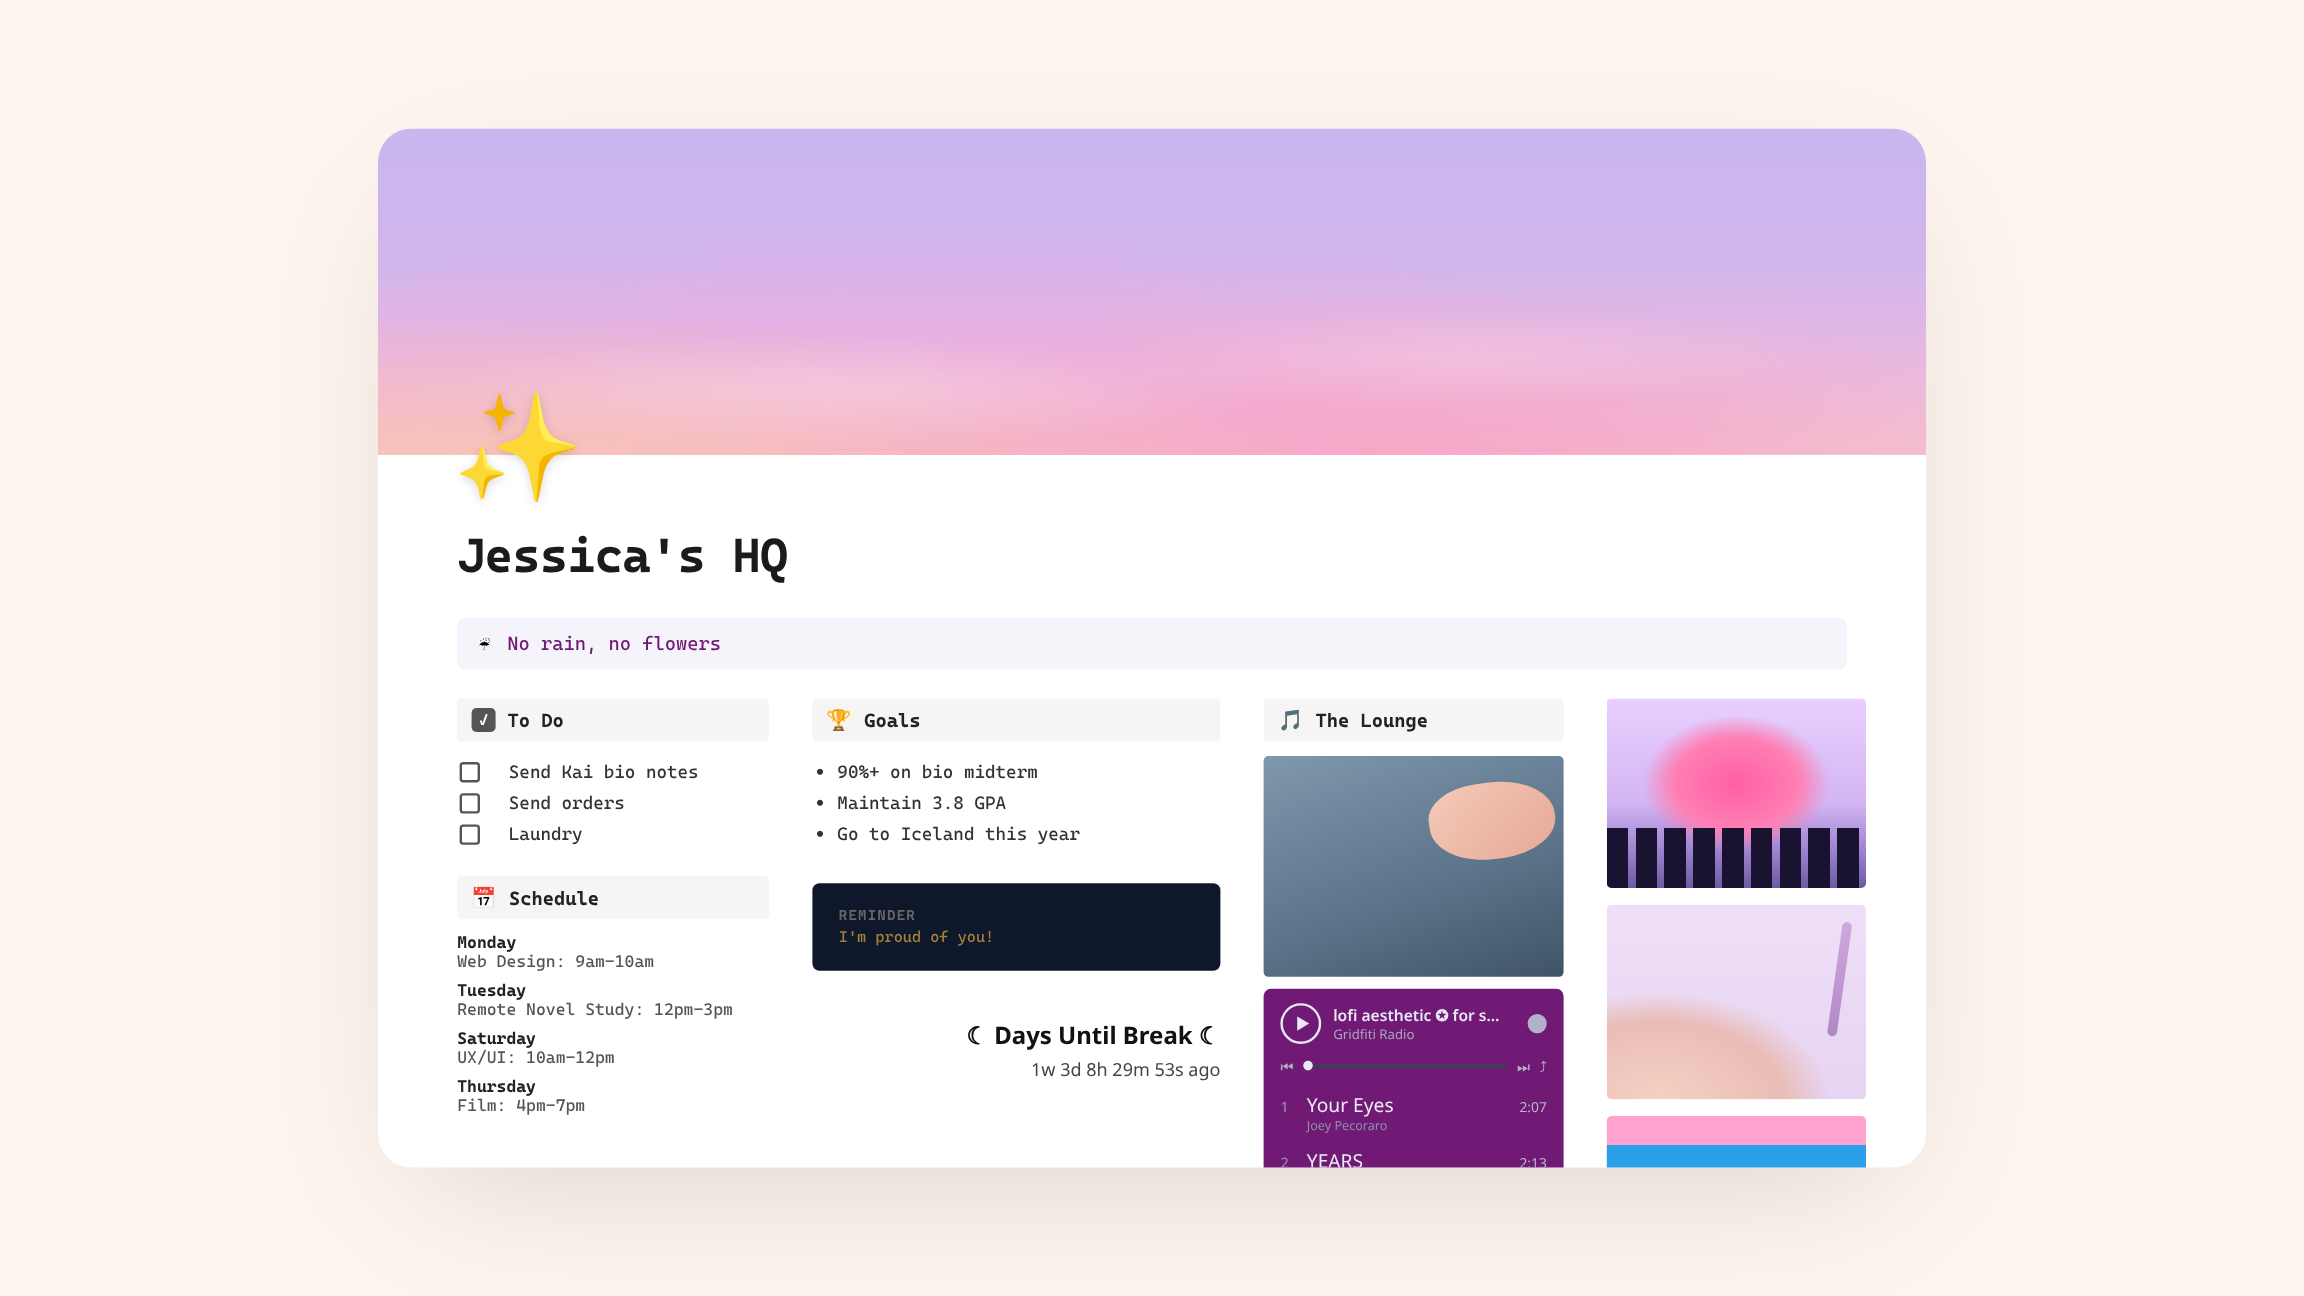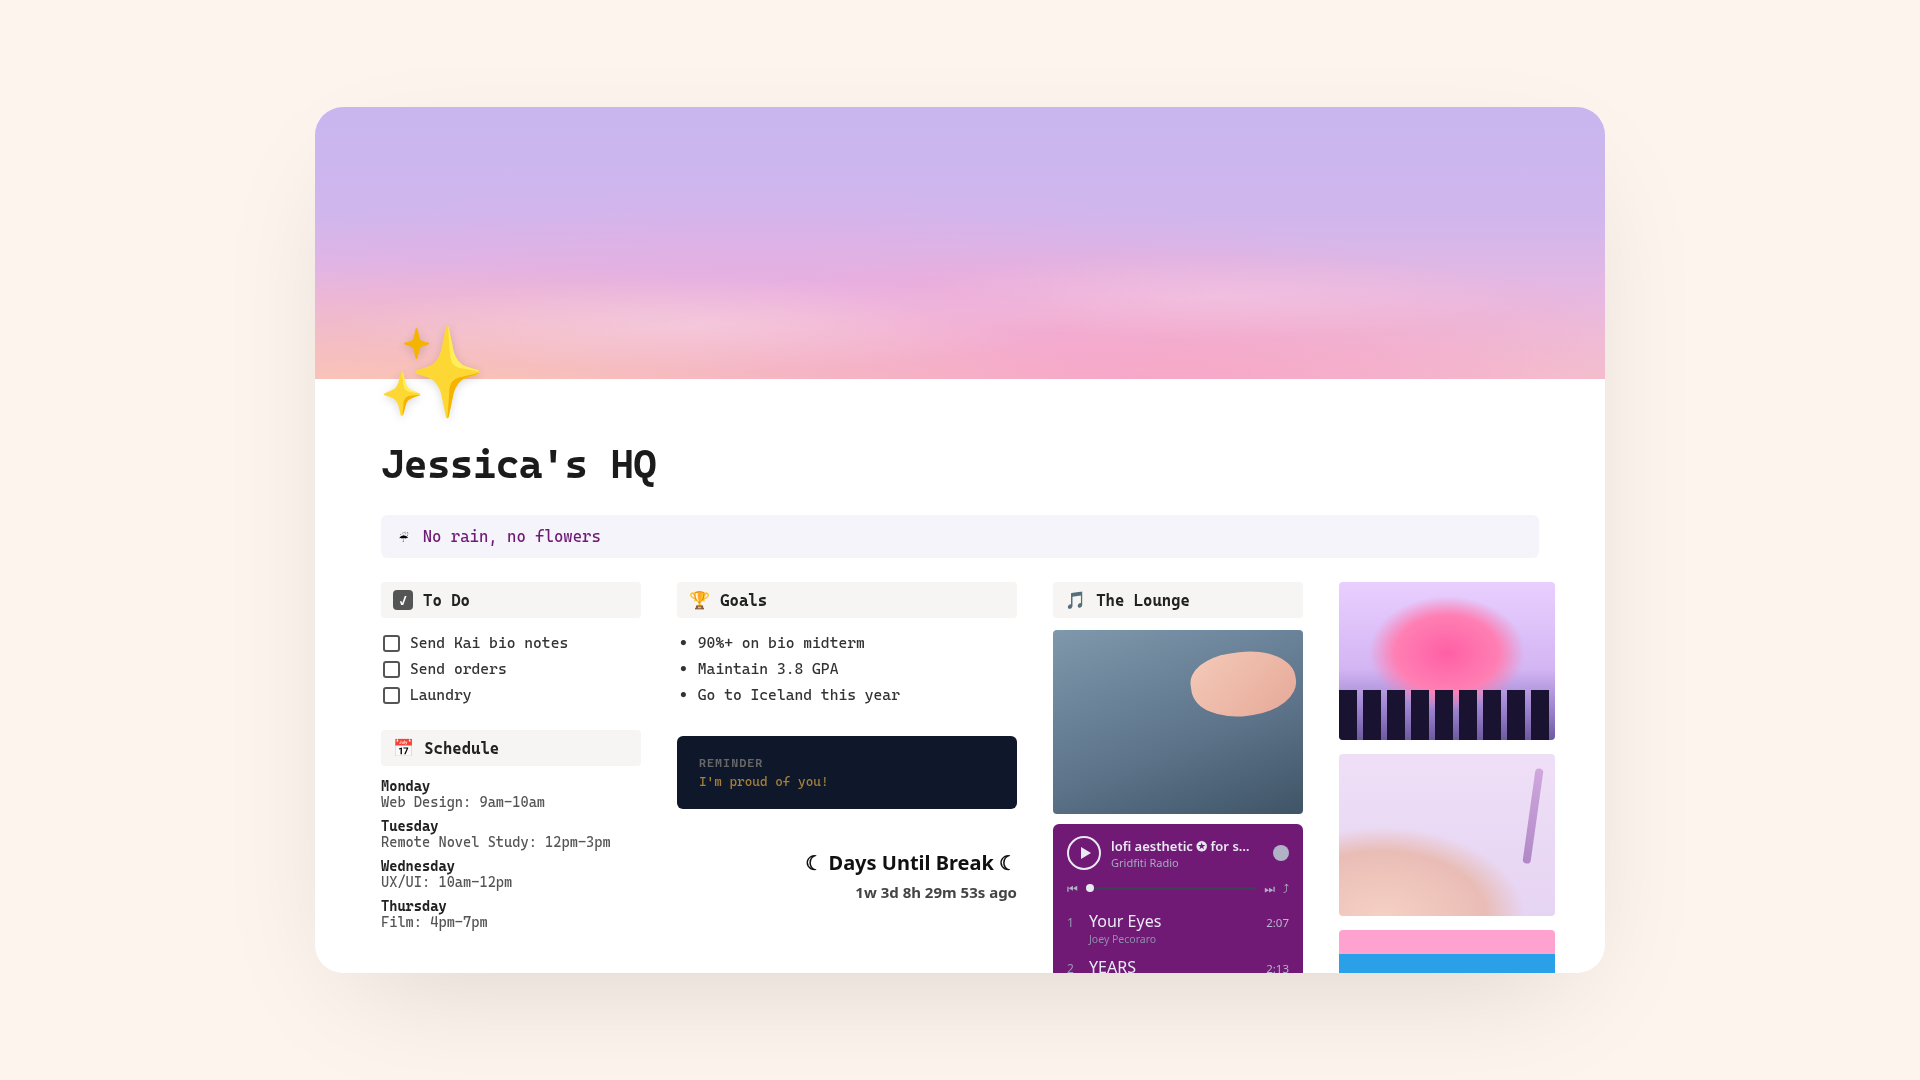--- a/index.html
+++ b/index.html
@@ -67,21 +67,21 @@
     background: #f6f5f3;
     border-radius: 4px;
     padding: 8px 12px;
     display: flex; align-items: center; gap: 10px;
     font-size: 16px; font-weight: 700; color: #222;
     margin-bottom: 12px;
   }
   .block-header .hicon { font-size: 17px; }
   
   .todo-item {
-    display: flex; align-items: center; gap: 10px;
+    display: flex; align-items: center; gap: 24px;
     font-size: 15px; color: #333; padding: 4px 2px;
   }
   .cb {
     width: 17px; height: 17px; border: 2px solid #555; border-radius: 3px;
     display: inline-block; flex-shrink:0;
   }
   .hicon-checked {
     width: 20px; height: 20px; border-radius: 4px; background: #555;
     display: inline-flex; align-items: center; justify-content: center;
     color: #fff; font-size: 13px;
@@ -98,21 +98,21 @@
   .reminder {
     background: #0f172a; border-radius: 6px;
     padding: 20px 22px; margin-top: 28px;
     font-size: 13px; color: #444;
   }
   .reminder .r-head { letter-spacing: 1px; font-weight: 700; color: #666; font-size: 12px; }
   .reminder .r-body { color: #a4803a; margin-top: 4px; }
   
   .countdown { text-align: right; margin-top: 40px; font-family: -apple-system, system-ui, sans-serif; }
   .countdown .cd-title { font-size: 20px; font-weight: 700; color: #111; }
-  .countdown .cd-value { font-size: 15px; color: #444; margin-top: 6px; font-weight: bold; }
+  .countdown .cd-value { font-size: 15px; color: #444; margin-top: 6px; }
   
   .thumb {
     width: 100%; border-radius: 4px; display: block;
   }
   .lounge-main .thumb { height: 184px; background: linear-gradient(160deg,#7f98ac 0%,#5b7288 60%,#3f5466 100%); margin-bottom: 10px; position: relative; overflow: hidden; }
   .lounge-main .thumb::after {
     content:""; position:absolute; left:55%; top:12%; width:105px; height:64px;
     background: linear-gradient(140deg,#f4c9b8,#e6a998); border-radius: 40% 50% 45% 50%;
     transform: rotate(-8deg);
   }
@@ -206,21 +206,21 @@
           </div>
           <div>
             <div class="sched-day">Monday</div>
             <div class="sched-line">Web Design: 9am-10am</div>
           </div>
           <div>
             <div class="sched-day">Tuesday</div>
             <div class="sched-line">Remote Novel Study: 12pm-3pm</div>
           </div>
           <div>
-            <div class="sched-day">Wednesday</div>
+            <div class="sched-day">Saturday</div>
             <div class="sched-line">UX/UI: 10am-12pm</div>
           </div>
           <div>
             <div class="sched-day">Thursday</div>
             <div class="sched-line">Film: 4pm-7pm</div>
           </div>
         </div>
       </div>
 
       <div>

